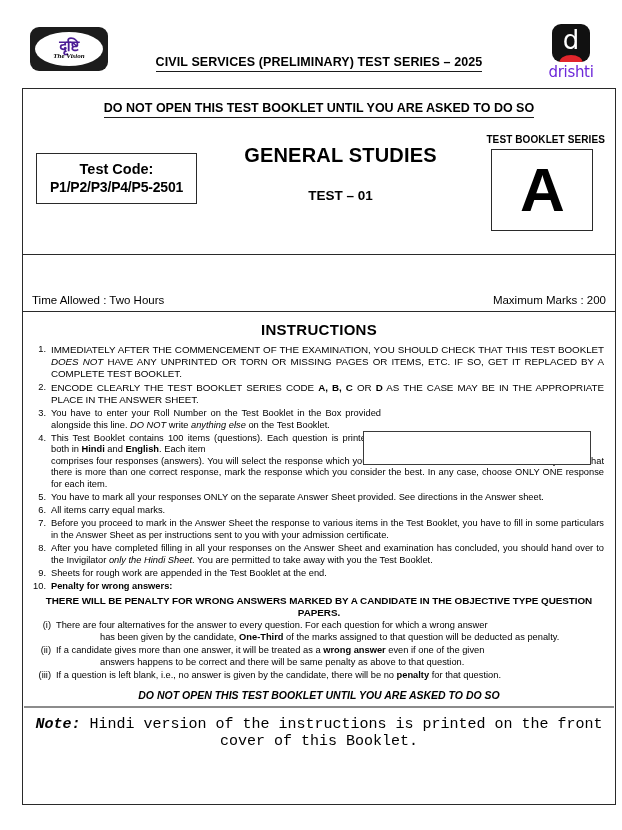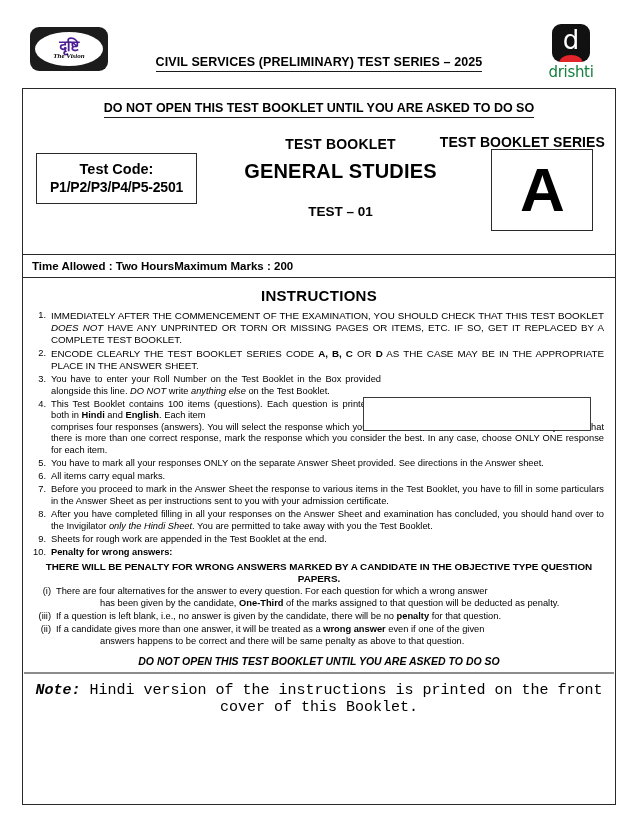--- a/index.html
+++ b/index.html
@@ -106,21 +106,21 @@
     bottom: -9px;
     width: 24px; height: 16px;
     background: #e1252b;
     border-radius: 50%;
   }
   .logo-right-word {
     font-family: "DejaVu Sans", sans-serif;
     font-size: 15px;
     letter-spacing: -0.3px;
     margin-top: 1px;
-    color: #15803d;
+    color: #6d28d9;
   }
 
   
   .frame {
     position: absolute;
     left: 22px; top: 88px;
     width: 594px;
     height: 717px;
     border: 1.4px solid #2a2a2a;
     box-sizing: border-box;
@@ -145,21 +145,21 @@
   }
 
   
   .booklet-block {
     position: relative;
     height: 138px;
   }
   .series-label {
     position: absolute;
     right: 10px; top: 18px;
-    font-size: 14px;
+    font-size: 10px;
     font-weight: 700;
     letter-spacing: 0.1px;
     margin-left: 44px;
   }
   .series-box {
     position: absolute;
     right: 22px; top: 33px;
     width: 100px; height: 80px;
     border: 1.3px solid #2a2a2a;
     display: flex;
@@ -211,24 +211,26 @@
   }
   .cc-test {
     font-size: 13.5px;
     font-weight: 700;
     margin-top: 21px;
   }
 
   
   .timebar {
     display: flex;
+    justify-content: space-between;
     align-items: center;
     padding: 5px 9px 5px 9px;
     font-size: 11.5px;
-    font-weight: 700;
+    font-weight: 400;
+    margin-top: 34px;
   }
 
   
   .instructions-title {
     text-align: center;
     font-size: 15px;
     font-weight: 700;
     letter-spacing: 0.3px;
     margin: 9px 0 6px 0;
   }
@@ -368,21 +370,20 @@
     <div class="series-box">
       <div class="series-letter">A</div>
     </div>
 
     <div class="testcode-box">
       <div class="testcode-l1">Test Code:</div>
       <div class="testcode-l2">P1/P2/P3/P4/P5-2501</div>
     </div>
 
     <div class="center-col">
-      <div class="cc-booklet">TEST BOOKLET</div>
       <div class="cc-subject">GENERAL STUDIES</div>
       <div class="cc-test">TEST – 01</div>
     </div>
 
   </div>
 
   <hr class="rule-full">
 
   <div class="timebar">
     <div>Time Allowed : Two Hours</div>
@@ -452,27 +453,27 @@
   <div class="penalty-head">THERE WILL BE PENALTY FOR WRONG ANSWERS MARKED BY A CANDIDATE IN THE OBJECTIVE TYPE QUESTION PAPERS.</div>
 
   <div class="sub-list">
 
     <div class="sub-item">
       <div class="sub-num">(i)</div>
       <div class="sub-txt">There are four alternatives for the answer to every question. For each question for which a wrong answer<span style="display:block;text-indent:44px;">has been given by the candidate, <b class="b">One-Third</b> of the marks assigned to that question will be deducted as penalty.</span></div>
     </div>
 
     <div class="sub-item">
+      <div class="sub-num">(ii)</div>
+      <div class="sub-txt">If a candidate gives more than one answer, it will be treated as a <b class="b">wrong answer</b> even if one of the given<span style="display:block;text-indent:44px;">answers happens to be correct and there will be same penalty as above to that question.</span></div>
+    </div>
+
+    <div class="sub-item">
       <div class="sub-num">(iii)</div>
       <div class="sub-txt">If a question is left blank, i.e., no answer is given by the candidate, there will be no <b class="b">penalty</b> for that question.</div>
-    </div>
-
-    <div class="sub-item">
-      <div class="sub-num">(ii)</div>
-      <div class="sub-txt">If a candidate gives more than one answer, it will be treated as a <b class="b">wrong answer</b> even if one of the given<span style="display:block;text-indent:44px;">answers happens to be correct and there will be same penalty as above to that question.</span></div>
     </div>
 
   </div>
 
   <div class="footer-warn">DO NOT OPEN THIS TEST BOOKLET UNTIL YOU ARE ASKED TO DO SO</div>
 
   <hr class="rule-thick">
 
   <div class="footer-note">
     <span class="nlabel">Note:</span>

